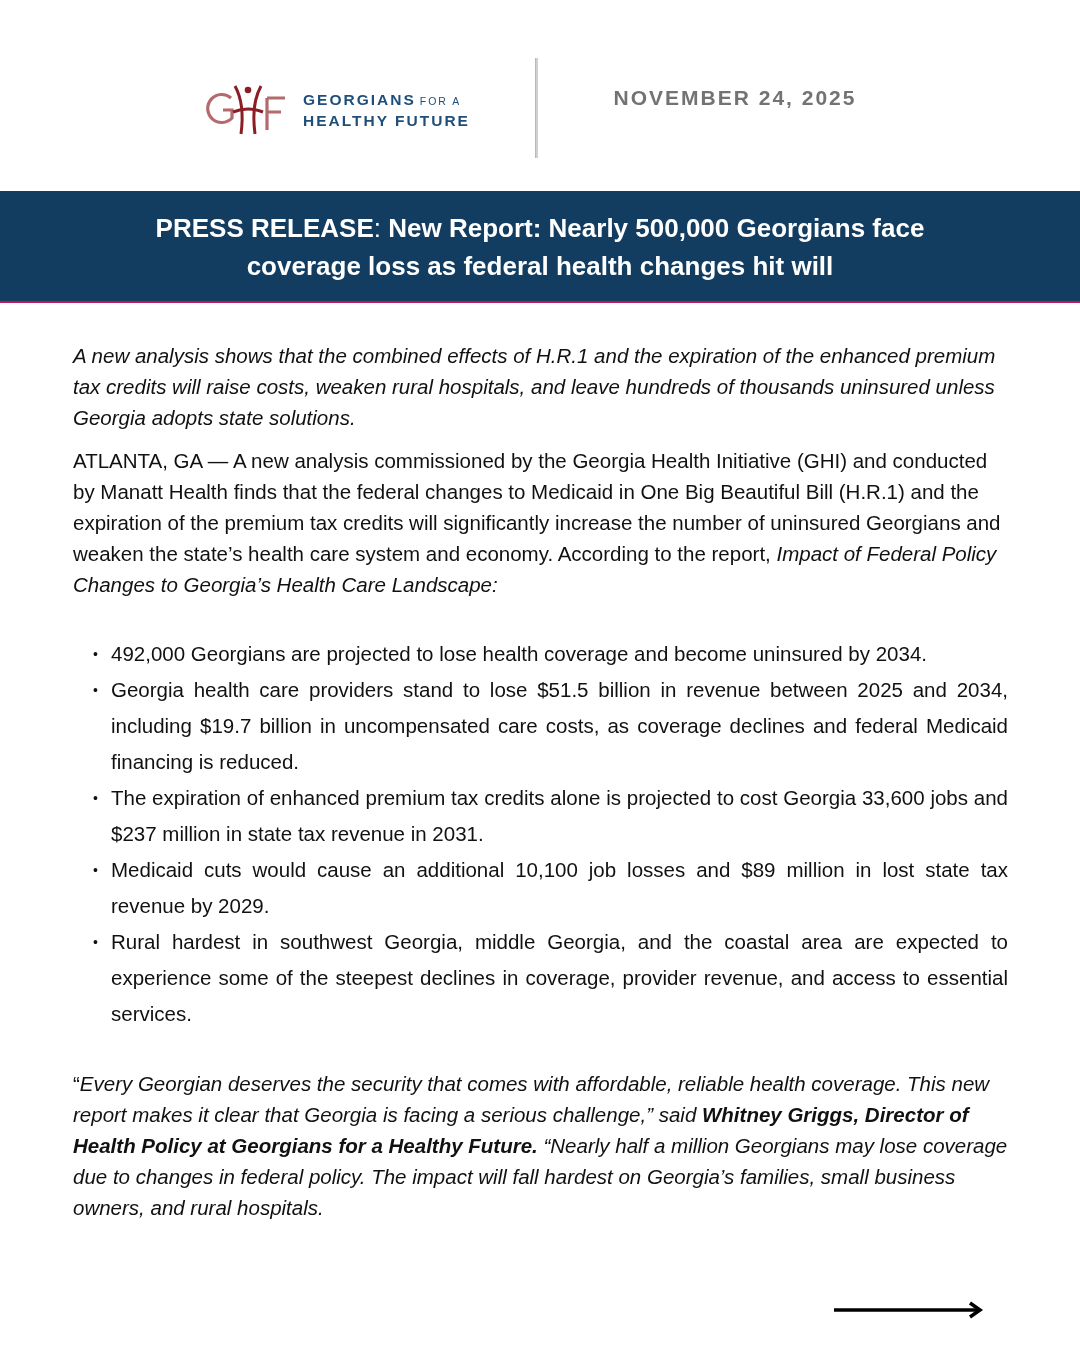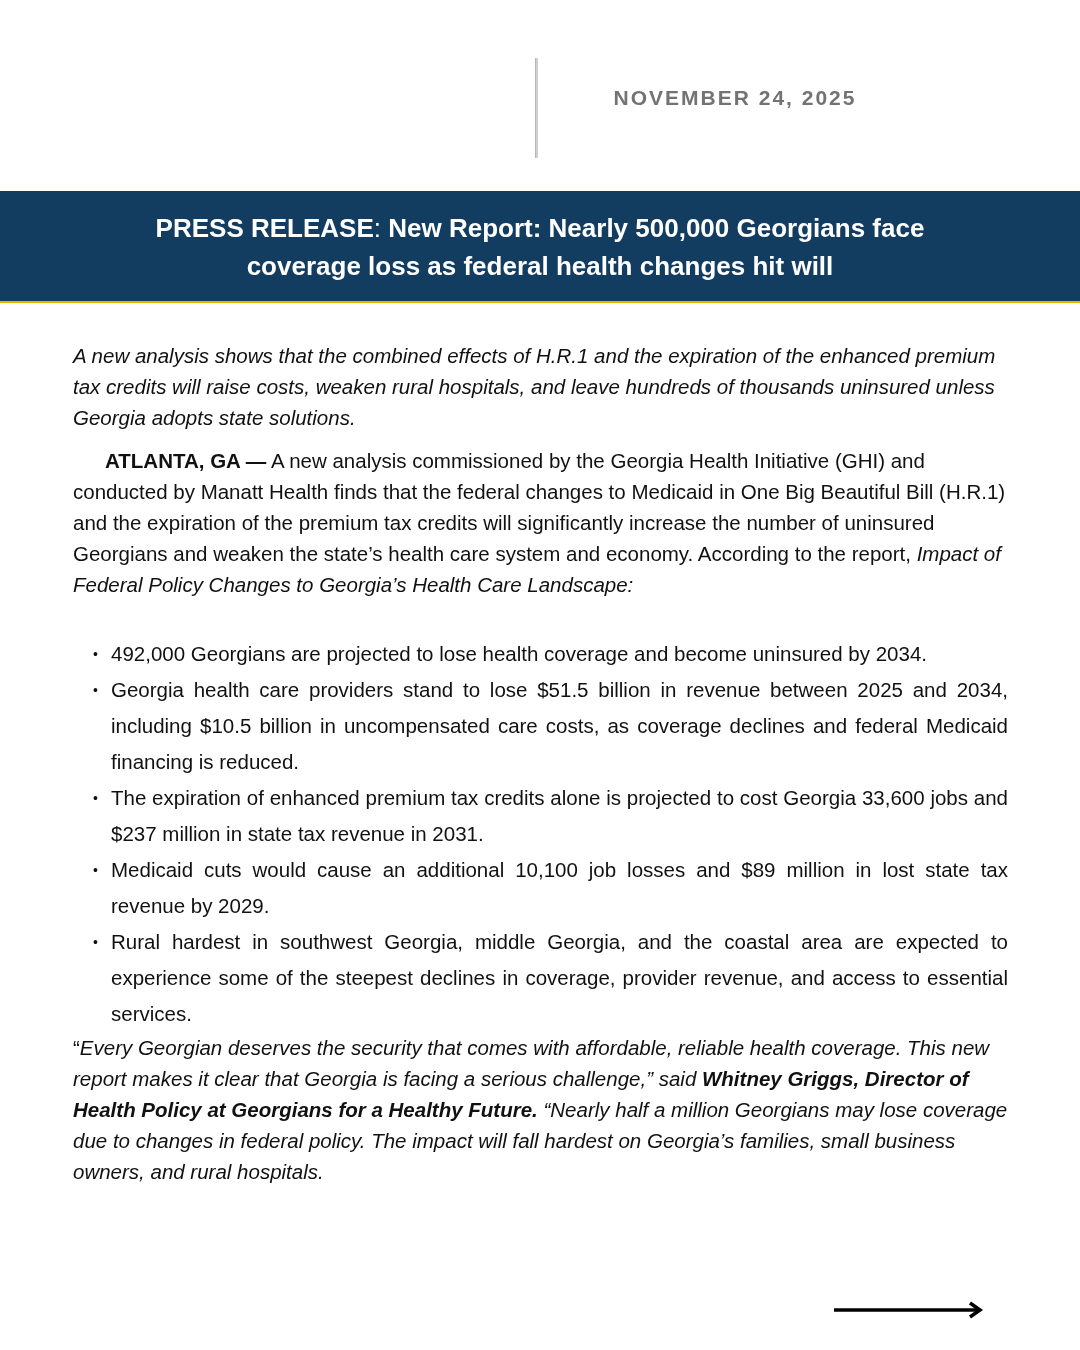--- a/index.html
+++ b/index.html
@@ -75,21 +75,21 @@
       line-height: 28px;
       color: #737373;
     }
     .banner {
       position: absolute;
       top: 191px;
       left: 0;
       width: 1080px;
       height: 112px;
       background: #123d61;
-      border-bottom: 2px solid #eab308;
+      border-bottom: 2px solid #be185d;
       color: #ffffff;
       text-align: center;
       font-weight: bold;
       font-size: 26px;
       line-height: 38px;
       padding-top: 18px;
     }
     .banner .colon { font-weight: normal; }
     .content {
       position: absolute;
@@ -97,25 +97,26 @@
       left: 73px;
       width: 935px;
       font-size: 20.5px;
       line-height: 31px;
     }
     .lede {
       font-style: italic;
       margin-bottom: 12px;
     }
     .body-para { margin-bottom: 36px; }
-    .dateline { font-weight: bold; margin-left: 32px; }
+    .dateline { font-weight: normal; }
     .report-title { font-style: italic; }
     ul.bullets {
       list-style: none;
       margin-left: 20px;
+      margin-bottom: 36px;
     }
     ul.bullets li {
       position: relative;
       padding-left: 18px;
       line-height: 36px;
       text-align: justify;
     }
     ul.bullets li::before {
       content: "•";
       position: absolute;
@@ -134,20 +135,41 @@
       left: 834px;
       top: 1300px;
       width: 150px;
       height: 20px;
     }
   </style>
 </head>
 <body>
 
 <div class="header">
+  <div class="logo">
+    <div class="logo-mark">
+      <svg width="84" height="56" viewBox="0 0 84 56">
+
+        <path d="M26 16 A14 14 0 1 0 27 36 L27 28 L18 28" fill="none" stroke="#b46a6d" stroke-width="3.2"></path>
+
+        <circle cx="43" cy="8" r="3.3" fill="#8b1e24"></circle>
+        <path d="M30 4 Q40 22 36 52" fill="none" stroke="#8b1e24" stroke-width="3"></path>
+        <path d="M56 4 Q46 22 50 52" fill="none" stroke="#8b1e24" stroke-width="3"></path>
+        <path d="M28 30 Q43 24 58 30" fill="none" stroke="#8b1e24" stroke-width="3"></path>
+
+        <path d="M62 16 L62 48 M62 16 L80 16 M62 30 L76 30" fill="none" stroke="#b46a6d" stroke-width="3.2"></path>
+      </svg>
+    </div>
+    <div class="logo-text">
+      <div>
+        <span>GEORGIANS</span><span class="small">FOR A</span>
+      </div>
+      <div>HEALTHY FUTURE</div>
+    </div>
+  </div>
 
   <div class="divider"></div>
 
   <div class="date-block">
     <div class="date-full">NOVEMBER 24, 2025</div>
   </div>
 </div>
 
 <div class="banner">
   <div>
@@ -156,21 +178,21 @@
   <div>coverage loss as federal health changes hit will</div>
 </div>
 
 <div class="content">
   <p class="lede">A new analysis shows that the combined effects of H.R.1 and the expiration of the enhanced premium tax credits will raise costs, weaken rural hospitals, and leave hundreds of thousands uninsured unless Georgia adopts state solutions.</p>
 
   <p class="body-para"><span class="dateline">ATLANTA, GA —</span><span> A new analysis commissioned by the Georgia Health Initiative (GHI) and conducted by Manatt Health finds that the federal changes to Medicaid in One Big Beautiful Bill (H.R.1) and the expiration of the premium tax credits will significantly increase the number of uninsured Georgians and weaken the state’s health care system and economy. According to the report, </span><span class="report-title">Impact of Federal Policy Changes to Georgia’s Health Care Landscape:</span></p>
 
   <ul class="bullets">
     <li>492,000 Georgians are projected to lose health coverage and become uninsured by 2034.</li>
-    <li>Georgia health care providers stand to lose $51.5 billion in revenue between 2025 and 2034, including $10.5 billion in uncompensated care costs, as coverage declines and federal Medicaid financing is reduced.</li>
+    <li>Georgia health care providers stand to lose $51.5 billion in revenue between 2025 and 2034, including $19.7 billion in uncompensated care costs, as coverage declines and federal Medicaid financing is reduced.</li>
     <li>The expiration of enhanced premium tax credits alone is projected to cost Georgia 33,600 jobs and $237 million in state tax revenue in 2031.</li>
     <li>Medicaid cuts would cause an additional 10,100 job losses and $89 million in lost state tax revenue by 2029.</li>
     <li>Rural hardest in southwest Georgia, middle Georgia, and the coastal area are expected to experience some of the steepest declines in coverage, provider revenue, and access to essential services.</li>
   </ul>
 
   <p class="quote"><span style="font-style:normal">“</span><span>Every Georgian deserves the security that comes with affordable, reliable health coverage. This new report makes it clear that Georgia is facing a serious challenge,” said </span><span class="speaker">Whitney Griggs, Director of Health Policy at Georgians for a Healthy Future.</span><span> “Nearly half a million Georgians may lose coverage due to changes in federal policy. The impact will fall hardest on Georgia’s families, small business owners, and rural hospitals.</span></p>
 </div>
 
 <div class="next-arrow">
   <svg width="150" height="20" viewBox="0 0 150 20">

